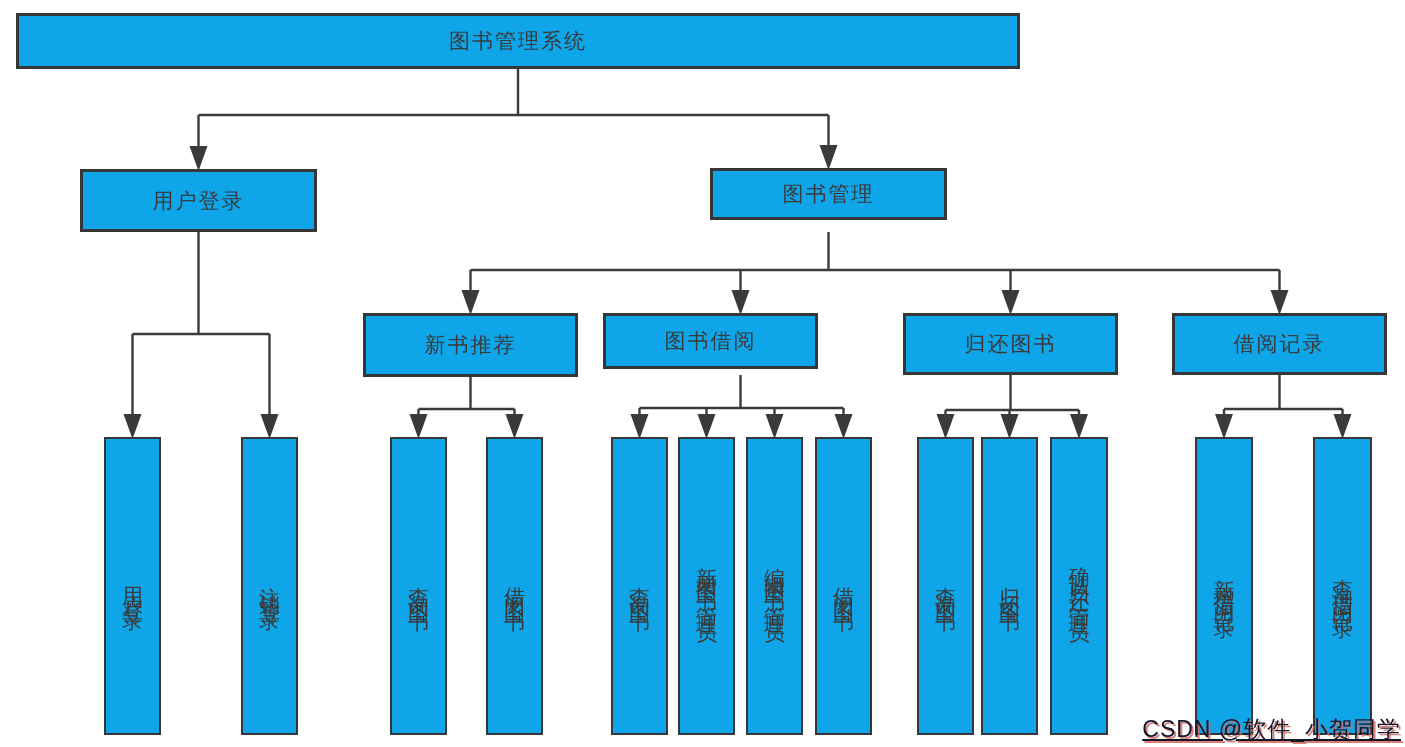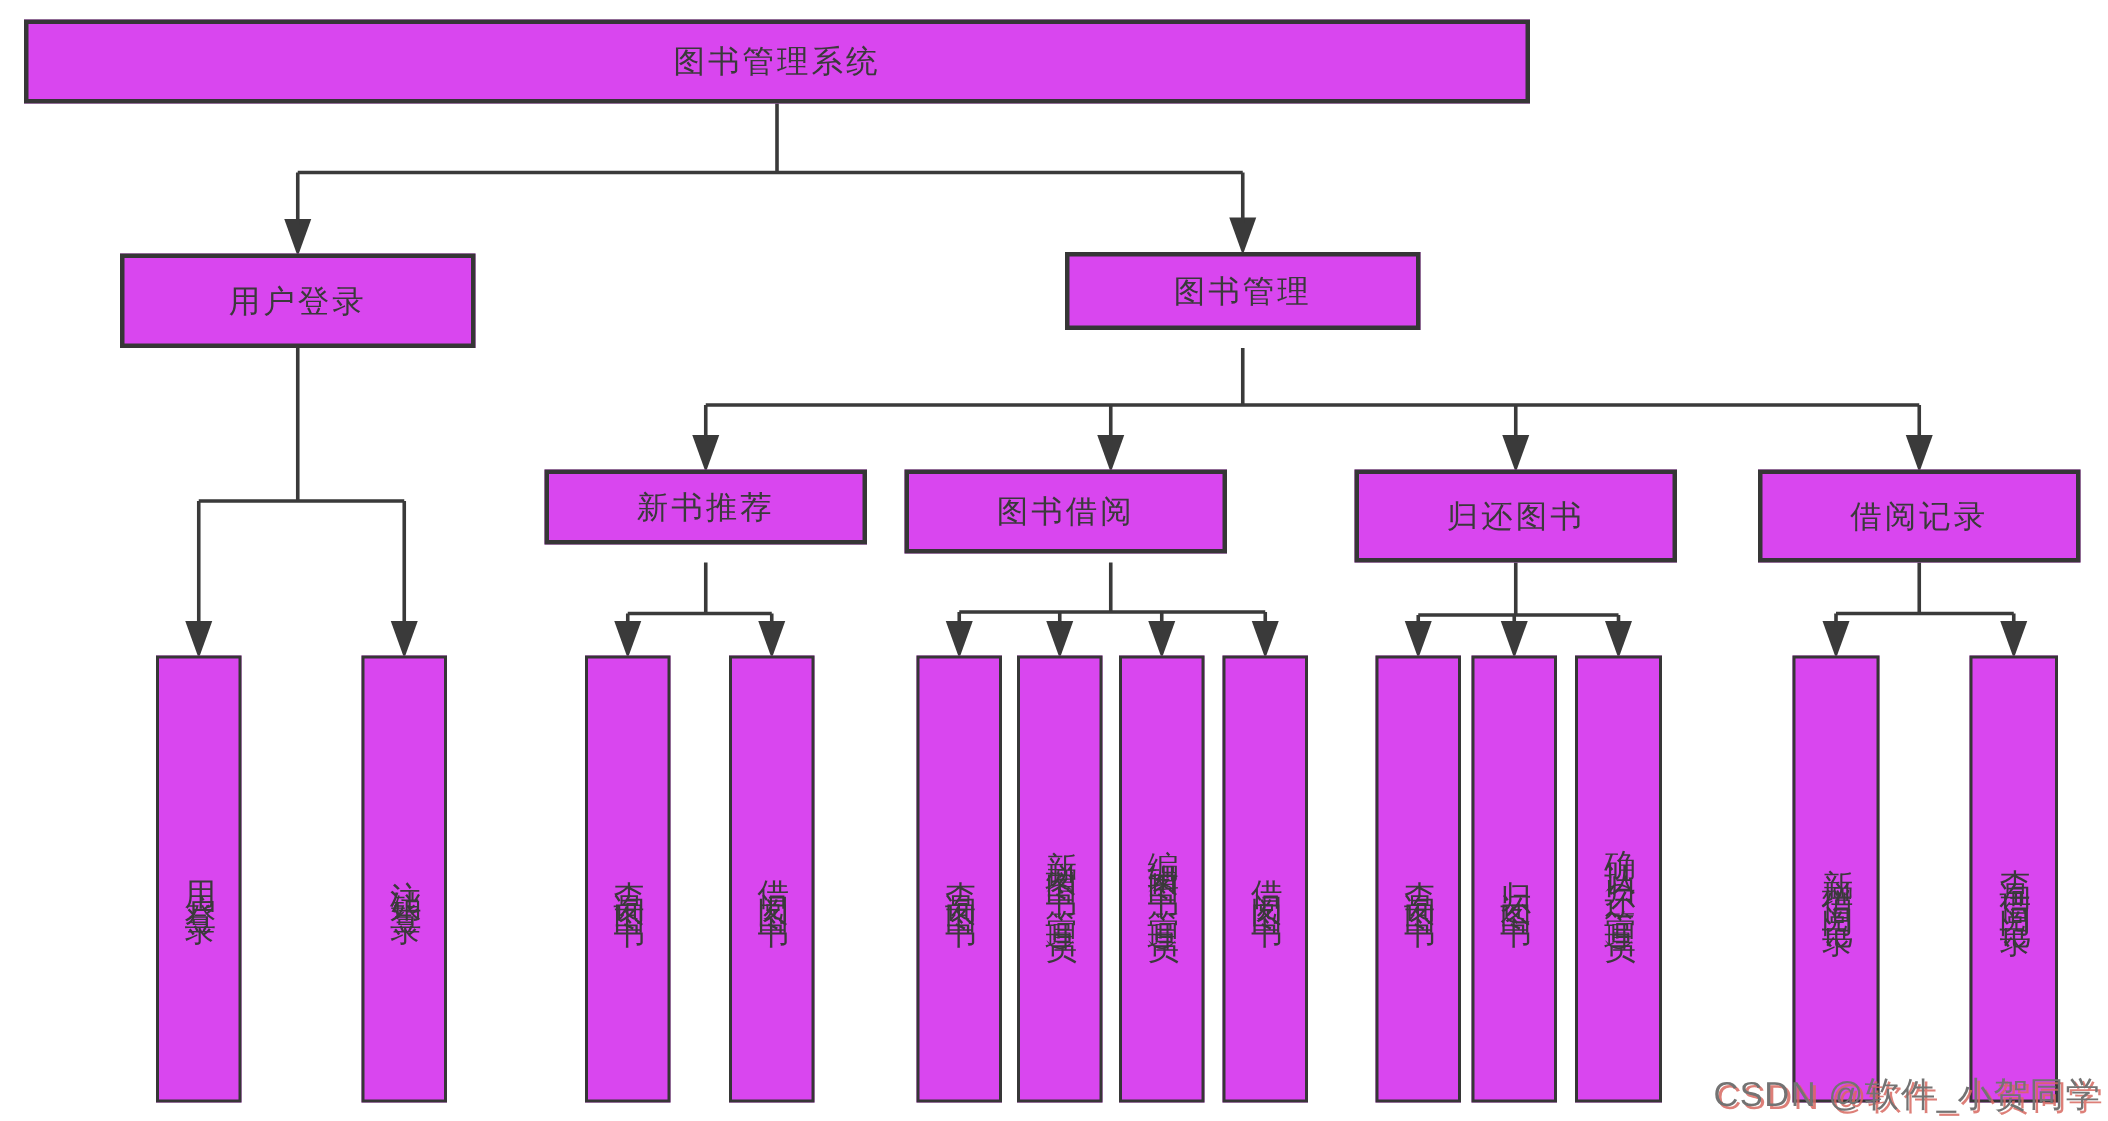--- a/index.html
+++ b/index.html
@@ -6,37 +6,38 @@
   body{
     width:1405px;height:747px;position:relative;overflow:hidden;
     background:#ffffff;
     font-family:"Liberation Sans", sans-serif;
   }
   #connector-layer{
     position:absolute;left:0;top:0;width:1405px;height:747px;z-index:1;
   }
   .node{
     position:absolute;box-sizing:border-box;z-index:2;
-    border:3px solid #363636;background:#d946ef;
+    border:3px solid #363636;background:#0ea5e9;
     display:flex;align-items:center;justify-content:center;
     color:#3a3a3a;
   }
   .node.h{font-size:21px;letter-spacing:2px;font-weight:400;}
   .node.v{
     writing-mode:vertical-rl;text-orientation:mixed;
     font-size:21px;letter-spacing:8px;border-width:2.5px;
     text-align:center;
   }
   #watermark{
     position:absolute;right:4px;top:714px;z-index:3;
     font-size:23px;letter-spacing:1px;
-    color:#737373;
+    color:#0f172a;
     text-shadow:2px 2px 0 rgba(215,105,96,0.85);
     white-space:nowrap;
     pointer-events:none;
+    text-decoration:underline;
   }
 </style>
 </head>
 <body>
 
 <svg id="connector-layer" viewBox="0 0 1405 747" xmlns="http://www.w3.org/2000/svg">
     <polygon points="189.5,146 207.5,146 198.5,171" fill="#3a3a3a"></polygon>
     <polygon points="819.5,145 837.5,145 828.5,170" fill="#3a3a3a"></polygon>
     <path d="M 518 69 V 115 M 198.5 115 H 828.5 M 198.5 115 V 150 M 828.5 115 V 149" fill="none" stroke="#3a3a3a" stroke-width="2.4" stroke-linejoin="miter"></path>
     <polygon points="123.5,414 141.5,414 132.5,439" fill="#3a3a3a"></polygon>
@@ -67,21 +68,21 @@
 <div id="diagram-canvas">
     <div class="node h" style="left: 16px; top: 13px; width: 1004px; height: 56px;">
       <span>图书管理系统</span>
     </div>
     <div class="node h" style="left: 80px; top: 169px; width: 237px; height: 63px;">
       <span>用户登录</span>
     </div>
     <div class="node h" style="left: 710px; top: 168px; width: 237px; height: 52px;">
       <span>图书管理</span>
     </div>
-    <div class="node h" style="left: 363px; top: 313px; width: 215px; height: 50px;">
+    <div class="node h" style="left: 363px; top: 313px; width: 215px; height: 64px;">
       <span>新书推荐</span>
     </div>
     <div class="node h" style="left: 603px; top: 313px; width: 215px; height: 56px;">
       <span>图书借阅</span>
     </div>
     <div class="node h" style="left: 903px; top: 313px; width: 215px; height: 62px;">
       <span>归还图书</span>
     </div>
     <div class="node h" style="left: 1172px; top: 313px; width: 215px; height: 62px;">
       <span>借阅记录</span>

